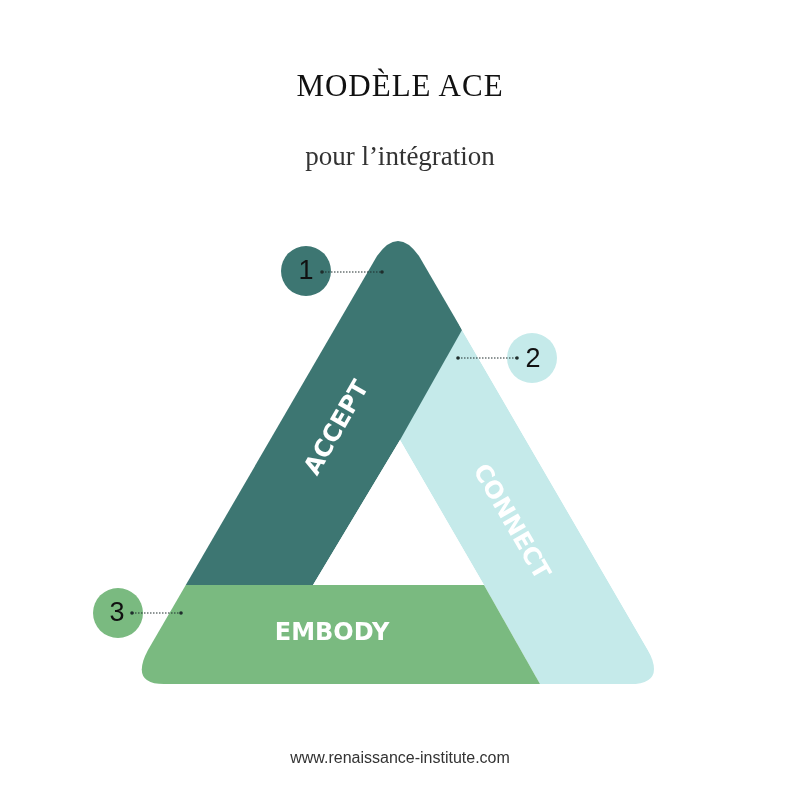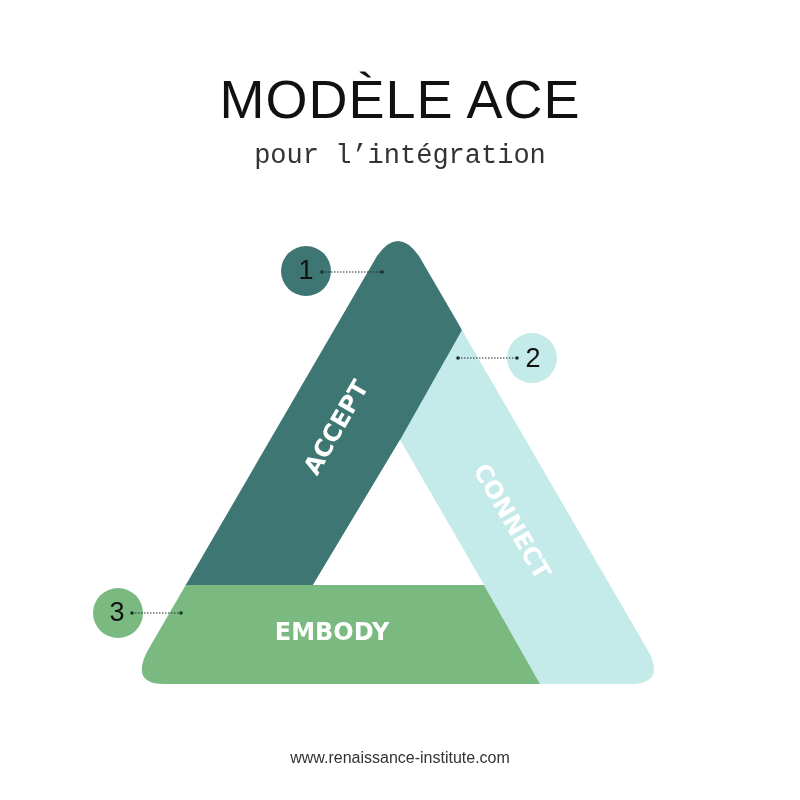--- a/index.html
+++ b/index.html
@@ -1,24 +1,24 @@
 <!DOCTYPE html>
 <html><head>
   <meta charset="utf-8">
   <style>
     html, body { margin: 0; padding: 0; background: #ffffff; }
     body { width: 800px; height: 800px; position: relative; overflow: hidden; }
     .title {
       position: absolute; left: 0; top: 68px; width: 800px; text-align: center;
-      font-family: Liberation Sans, sans-serif;
-      font-size: 54px; color: #111111; letter-spacing: 1px; font-weight: normal;
+      font-family: Liberation Serif, serif;
+      font-size: 31px; color: #111111; letter-spacing: 1px; font-weight: normal;
     }
     .subtitle {
       position: absolute; left: 0; top: 141px; width: 800px; text-align: center;
-      font-family: Liberation Mono, monospace;
+      font-family: Liberation Serif, serif;
       font-size: 27px; color: #333333;
     }
     .footer {
       position: absolute; left: 0; top: 749px; width: 800px; text-align: center;
       font-family: "Liberation Sans", "DejaVu Sans", sans-serif;
       font-size: 16px; color: #333333;
     }
     svg.diagram { position: absolute; left: 0; top: 0; }
     .band-label {
       font-family: "DejaVu Sans", "Liberation Sans", sans-serif;

